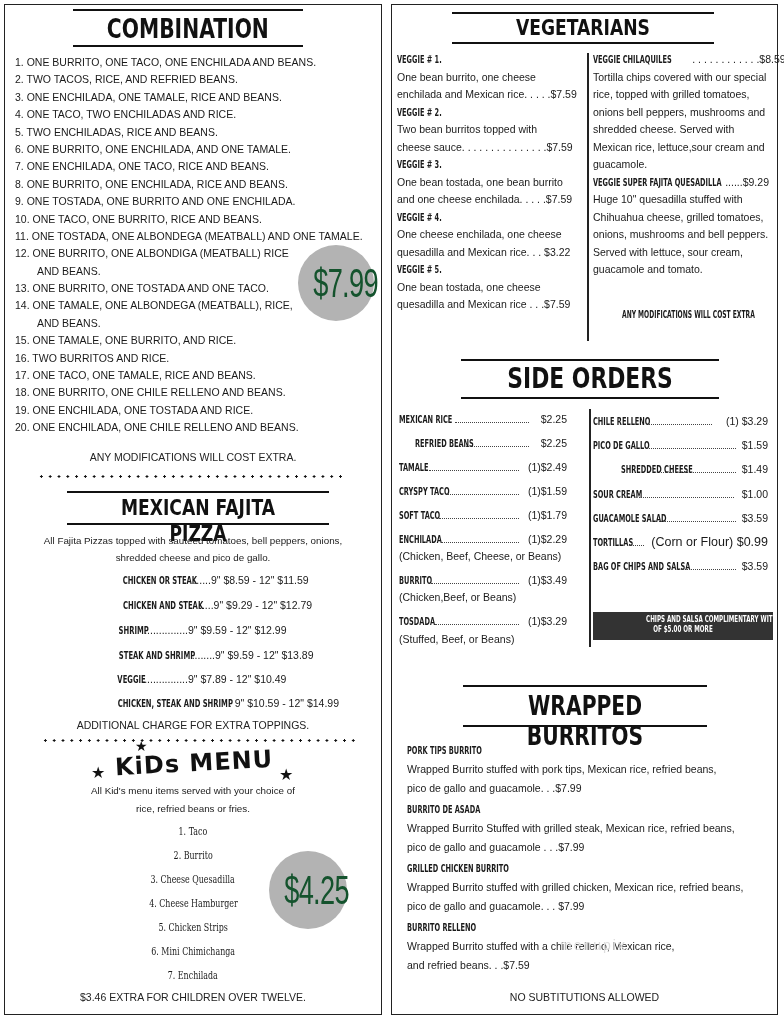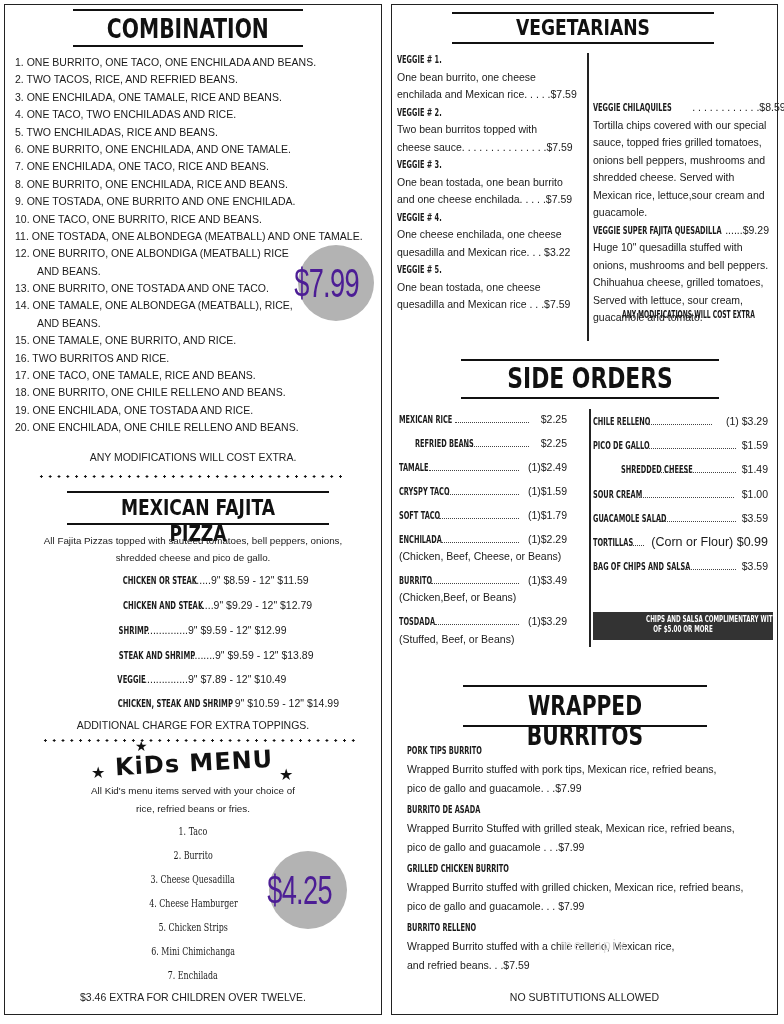--- a/index.html
+++ b/index.html
@@ -10,21 +10,21 @@
     #right-panel { left: 391px; top: 4px; width: 387px; height: 1011px; }
     .header-block { position: absolute; text-align: center; }
     .header-block .rule { position: absolute; left: 0; right: 0; height: 2px; background: #111; }
     .header-block .rule.top { top: 0; }
     .header-block .rule.bottom { bottom: 0; }
     .header-title { position: absolute; left: 0; right: 0; text-align: center; font-family: "DejaVu Sans", sans-serif; font-weight: bold; color: #111; }
     .header-title span { display: inline-block; transform: scaleX(0.78); }
     .combo-list { position: absolute; left: 10px; top: 49px; width: 365px; }
     .combo-list .row { height: 17.4px; font-size: 10.5px; line-height: 17.4px; white-space: nowrap; }
     .combo-list .row.indent { padding-left: 22px; }
-    .price-circle { position: absolute; border-radius: 50%; background: #b3b3b3; display: flex; align-items: center; justify-content: flex-end; font-family: "Liberation Sans", sans-serif; color: #4c1d95; }
+    .price-circle { position: absolute; border-radius: 50%; background: #b3b3b3; display: flex; align-items: center; justify-content: flex-start; font-family: "Liberation Sans", sans-serif; color: #14532d; }
     .price-circle span { display: inline-block; transform: scaleX(0.68); font-size: 40px; letter-spacing: -1px; }
     .center-note { position: absolute; left: 0; right: 0; text-align: center; font-size: 10.5px; color: #222; }
     .dotted { position: absolute; height: 3px; background-image: radial-gradient(circle, #111 1.2px, transparent 1.4px); background-size: 8.8px 3px; background-repeat: repeat-x; }
     .pizza-row { position: absolute; left: 0; right: 0; text-align: center; font-size: 10.5px; white-space: nowrap; }
     .pizza-row .name { font-family: "DejaVu Sans", sans-serif; font-weight: bold; font-size: 11px; display: inline-block; transform: scaleX(0.62); transform-origin: right center; margin-right: -4px; }
     .kids-item { position: absolute; left: 0; right: 0; text-align: center; font-family: "DejaVu Serif", serif; font-size: 11px; }
     .kids-item span { display: inline-block; transform: scaleX(0.72); }
     .star { position: absolute; font-size: 16px; color: #111; line-height: 1; }
     .kids-title { position: absolute; font-family: "DejaVu Sans", sans-serif; font-weight: bold; font-size: 24px; color: #111; letter-spacing: 1px; }
     .veg-col { position: absolute; font-size: 10.5px; line-height: 17.5px; }
@@ -160,33 +160,33 @@
       <div class="item-name">VEGGIE # 5.</div>
       <div>One bean tostada, one cheese</div>
       <div>quesadilla and Mexican rice . . .$7.59</div>
     </div>
   </div>
 
   <div class="vline" style="left:195px; top:48px; height:288px;"></div>
 
   <div class="veg-col" style="left:201px; top:46px; width:184px;">
     <div>
-      <div style="white-space:nowrap;margin-top:48px;"><span class="item-name" style="margin-right:-32px;">VEGGIE CHILAQUILES</span><span>. . . . . . . . . . . .$8.59</span></div>
+      <div style="white-space:nowrap;"><span class="item-name" style="margin-right:-32px;">VEGGIE CHILAQUILES</span><span>. . . . . . . . . . . .$8.59</span></div>
       <div>Tortilla chips covered with our special</div>
-      <div>sauce, topped fries grilled tomatoes,</div>
+      <div>rice, topped with grilled tomatoes,</div>
       <div>onions bell peppers, mushrooms and</div>
       <div>shredded cheese. Served with</div>
       <div>Mexican rice, lettuce,sour cream and</div>
       <div>guacamole.</div>
     </div>
     <div>
       <div style="white-space:nowrap;"><span class="item-name" style="margin-right:-82px;">VEGGIE SUPER FAJITA QUESADILLA</span><span>......$9.29</span></div>
       <div>Huge 10" quesadilla stuffed with</div>
+      <div>Chihuahua cheese, grilled tomatoes,</div>
       <div>onions, mushrooms and bell peppers.</div>
-      <div>Chihuahua cheese, grilled tomatoes,</div>
       <div>Served with lettuce, sour cream,</div>
       <div>guacamole and tomato.</div>
     </div>
   </div>
 
   <div style="position:absolute; left:230px; top:304px; font-family:'DejaVu Sans',sans-serif; font-weight:bold; font-size:10px; white-space:nowrap;"><span style="display:inline-block; transform:scaleX(0.6); transform-origin:left center;">ANY MODIFICATIONS WILL COST EXTRA</span></div>
 
   <div class="header-block" style="left:69px; top:354px; width:258px; height:40px;">
     <div class="rule top"></div>
     <div class="header-title" style="top:5px; font-size:28px; line-height:30px;"><span>SIDE ORDERS</span></div>

